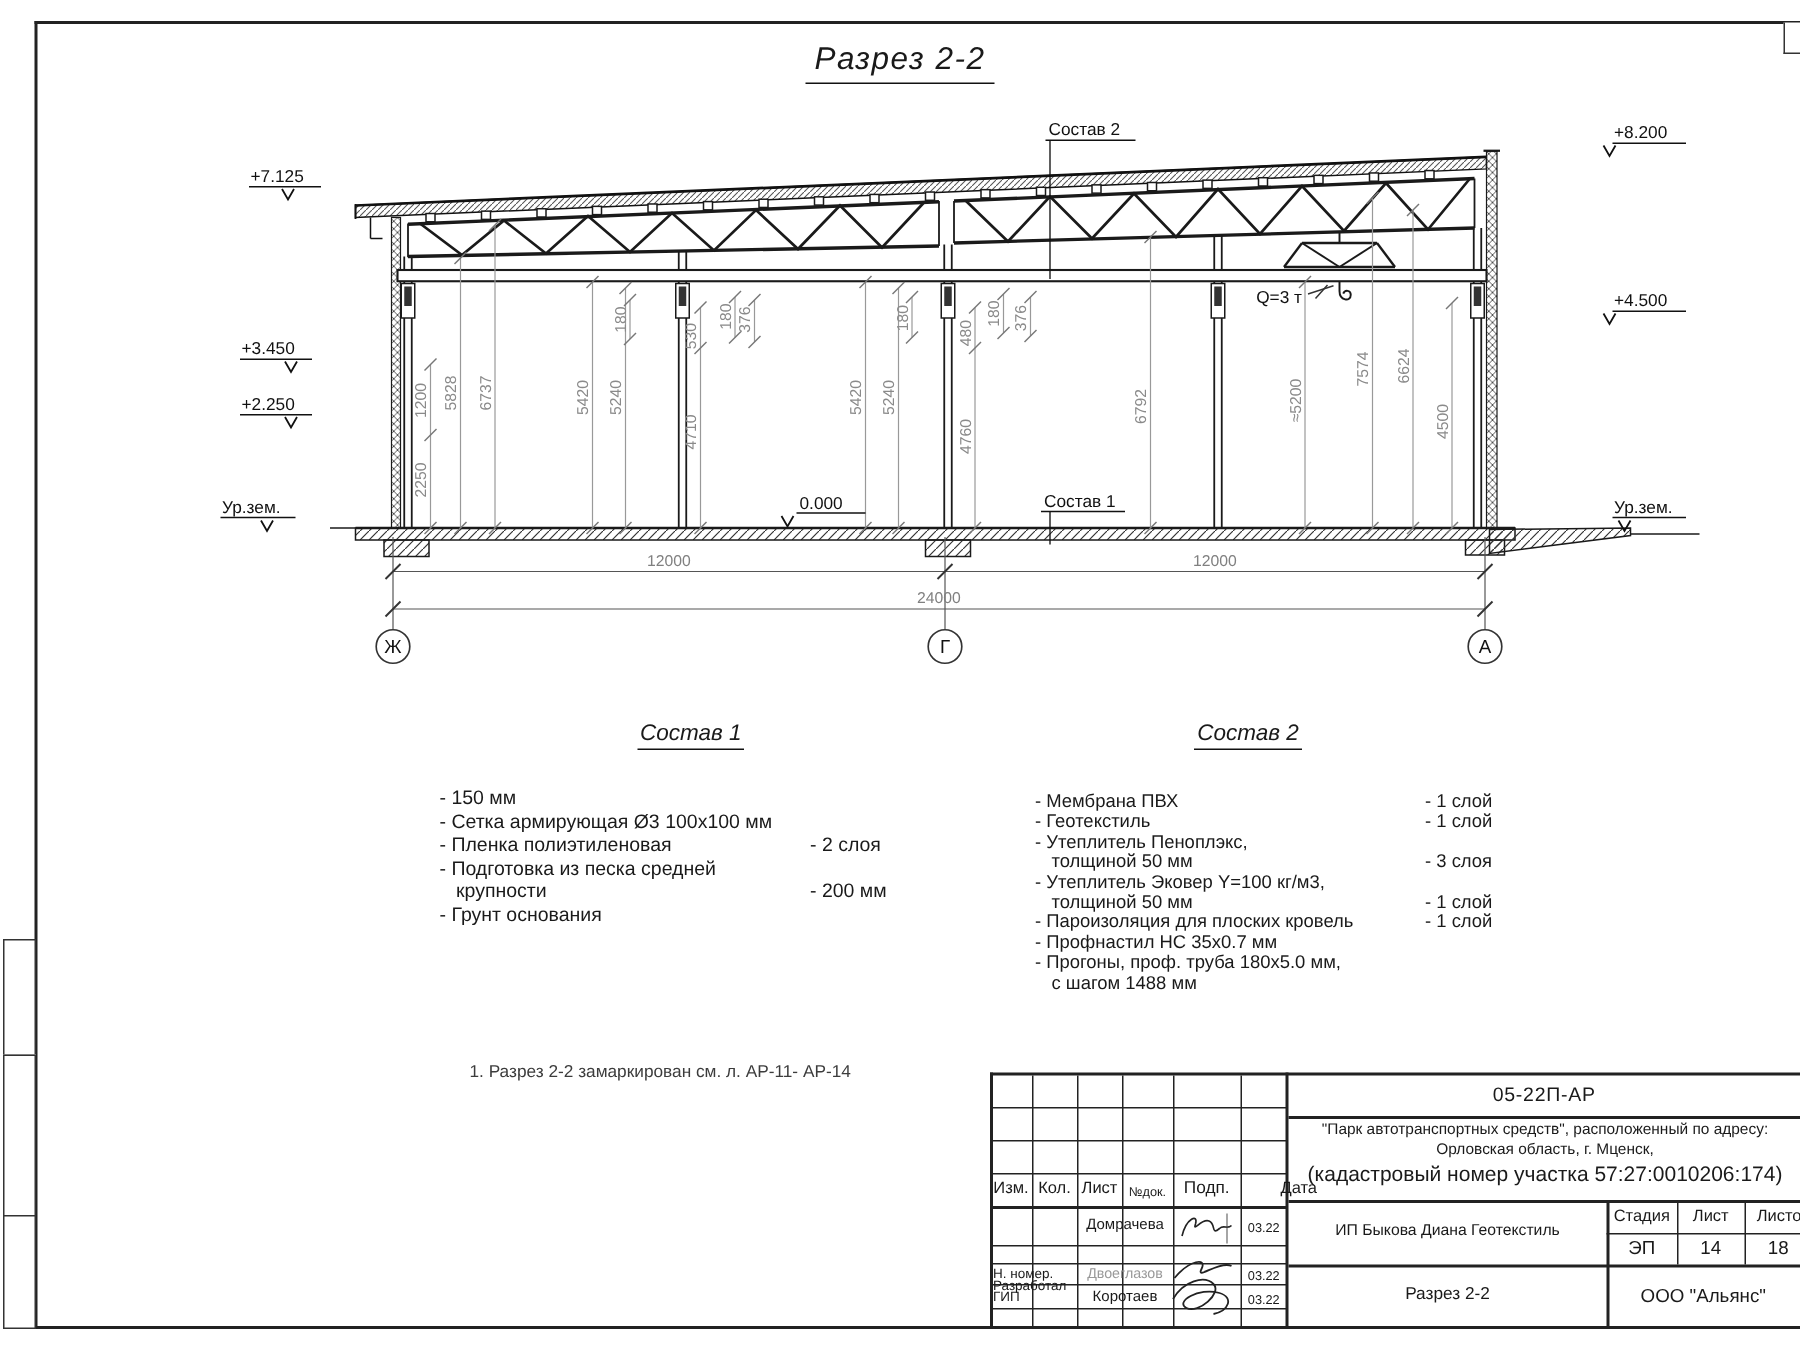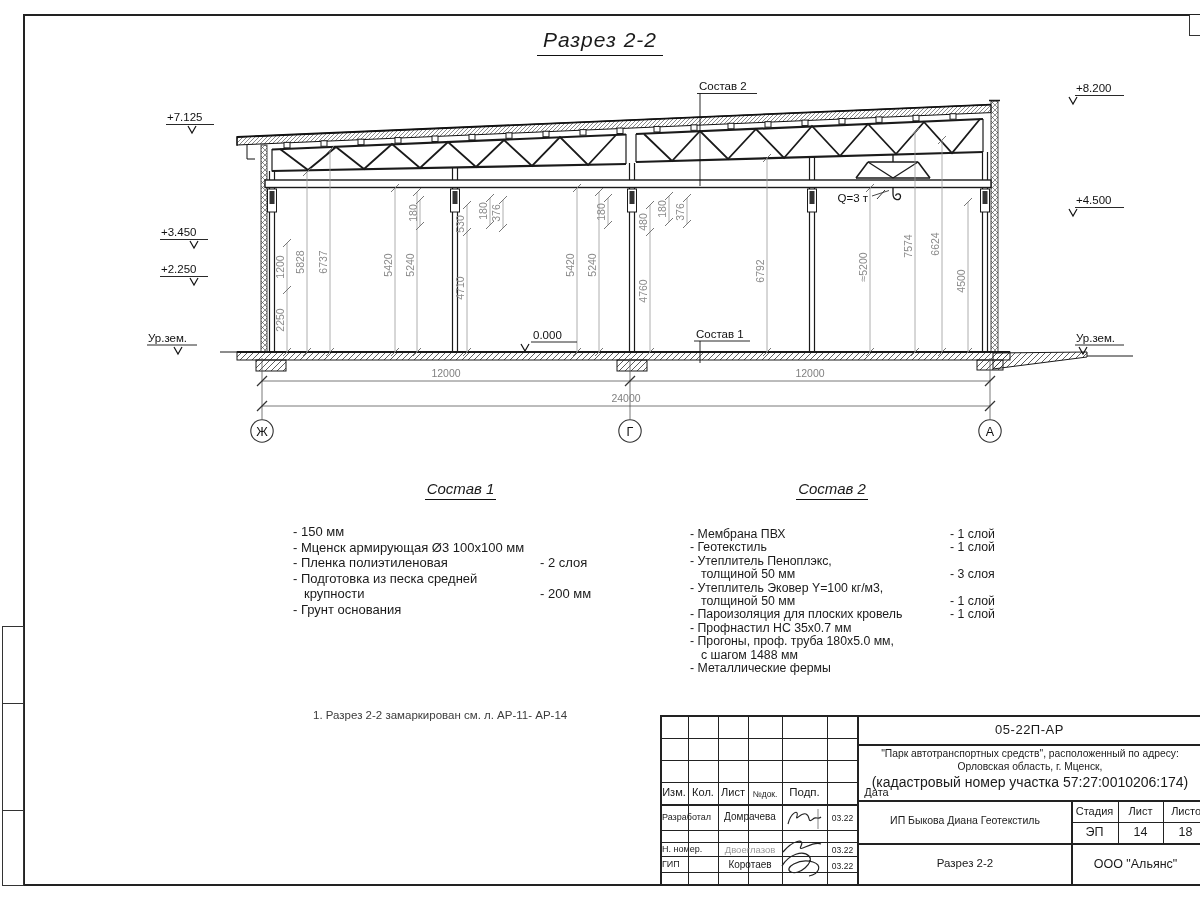--- a/index.html
+++ b/index.html
@@ -352,21 +352,21 @@
   </svg>
 
   <div class="comp c1" style="left:293px;top:480px;width:335px;">
     <div class="comp-h"><span>Состав 1</span></div>
     <div class="rows">
       <div class="crow">
           <div class="cval">- 150 мм</div>
         </div>
       <div class="crow">
           <div class="ctxt">
-            <div>- Мценск армирующая Ø3 100х100 мм</div>
+            <div>- Сетка армирующая Ø3 100х100 мм</div>
           </div>
           <div class="cval"></div>
         </div>
       <div class="crow">
           <div class="ctxt">
             <div>- Пленка полиэтиленовая</div>
           </div>
           <div class="cval">-  2 слоя</div>
         </div>
       <div class="crow">
@@ -423,26 +423,20 @@
       <div class="crow">
           <div class="ctxt">
             <div>- Профнастил НС 35х0.7 мм</div>
           </div>
           <div class="cval"></div>
         </div>
       <div class="crow">
           <div class="ctxt">
             <div>- Прогоны, проф. труба 180х5.0 мм,</div>
             <div class="cont">с шагом 1488 мм</div>
-          </div>
-          <div class="cval"></div>
-        </div>
-      <div class="crow">
-          <div class="ctxt">
-            <div>- Металлические фермы</div>
           </div>
           <div class="cval"></div>
         </div>
     </div>
   </div>
 
   <div class="note">1. Разрез 2-2 замаркирован см. л. АР-11- АР-14</div>
 
   <div>
 
@@ -482,23 +476,23 @@
     <div class="tb-txt ctr" style="left:1118px;top:825px;width:45px;font-size:12.5px;">14</div>
     <div class="tb-txt ctr" style="left:1163px;top:825px;width:45px;font-size:12.5px;">18</div>
     <div class="tb-txt ctr" style="left:859px;top:857px;width:212px;font-size:11.5px;">Разрез 2-2</div>
     <div class="tb-txt ctr" style="left:1071px;top:857px;width:129px;font-size:12.5px;">ООО "Альянс"</div>
 
     <div class="tb-txt ctr" style="left:660px;top:786px;width:28px;font-size:11px;">Изм.</div>
     <div class="tb-txt ctr" style="left:688px;top:786px;width:30px;font-size:11px;">Кол.</div>
     <div class="tb-txt ctr" style="left:718px;top:786px;width:30px;font-size:11px;">Лист</div>
     <div class="tb-txt ctr" style="left:748px;top:789px;width:34px;font-size:8.5px;">№док.</div>
     <div class="tb-txt ctr" style="left:782px;top:786px;width:45px;font-size:11.5px;">Подп.</div>
-    <div class="tb-txt ctr" style="left:850px;top:786px;width:53px;font-size:11px;">Дата</div>
-
-    <div class="tb-txt" style="left:662px;top:812px;font-size:9px;">Разработал</div>
+    <div class="tb-txt ctr" style="left:825px;top:786px;width:53px;font-size:11px;text-align:right;">Дата</div>
+
+    <div class="tb-txt" style="left:662px;top:852px;font-size:9px;">Разработал</div>
     <div class="tb-txt ctr" style="left:718px;top:811px;width:64px;font-size:10px;">Домрачева</div>
     <div class="tb-txt ctr" style="left:827px;top:813px;width:31px;font-size:8.5px;">03.22</div>
     <div class="tb-txt" style="left:662px;top:844px;font-size:9px;">Н. номер.</div>
     <div class="tb-txt ctr" style="left:718px;top:844px;width:64px;font-size:9.5px;color:#999;">Двоеглазов</div>
     <div class="tb-txt ctr" style="left:827px;top:845px;width:31px;font-size:8.5px;">03.22</div>
     <div class="tb-txt" style="left:662px;top:859px;font-size:9px;">ГИП</div>
     <div class="tb-txt ctr" style="left:718px;top:859px;width:64px;font-size:10px;">Коротаев</div>
     <div class="tb-txt ctr" style="left:827px;top:861px;width:31px;font-size:8.5px;">03.22</div>
 
     <svg class="abs" style="left:785px;top:806px;" width="40" height="26" viewBox="0 0 40 26">

